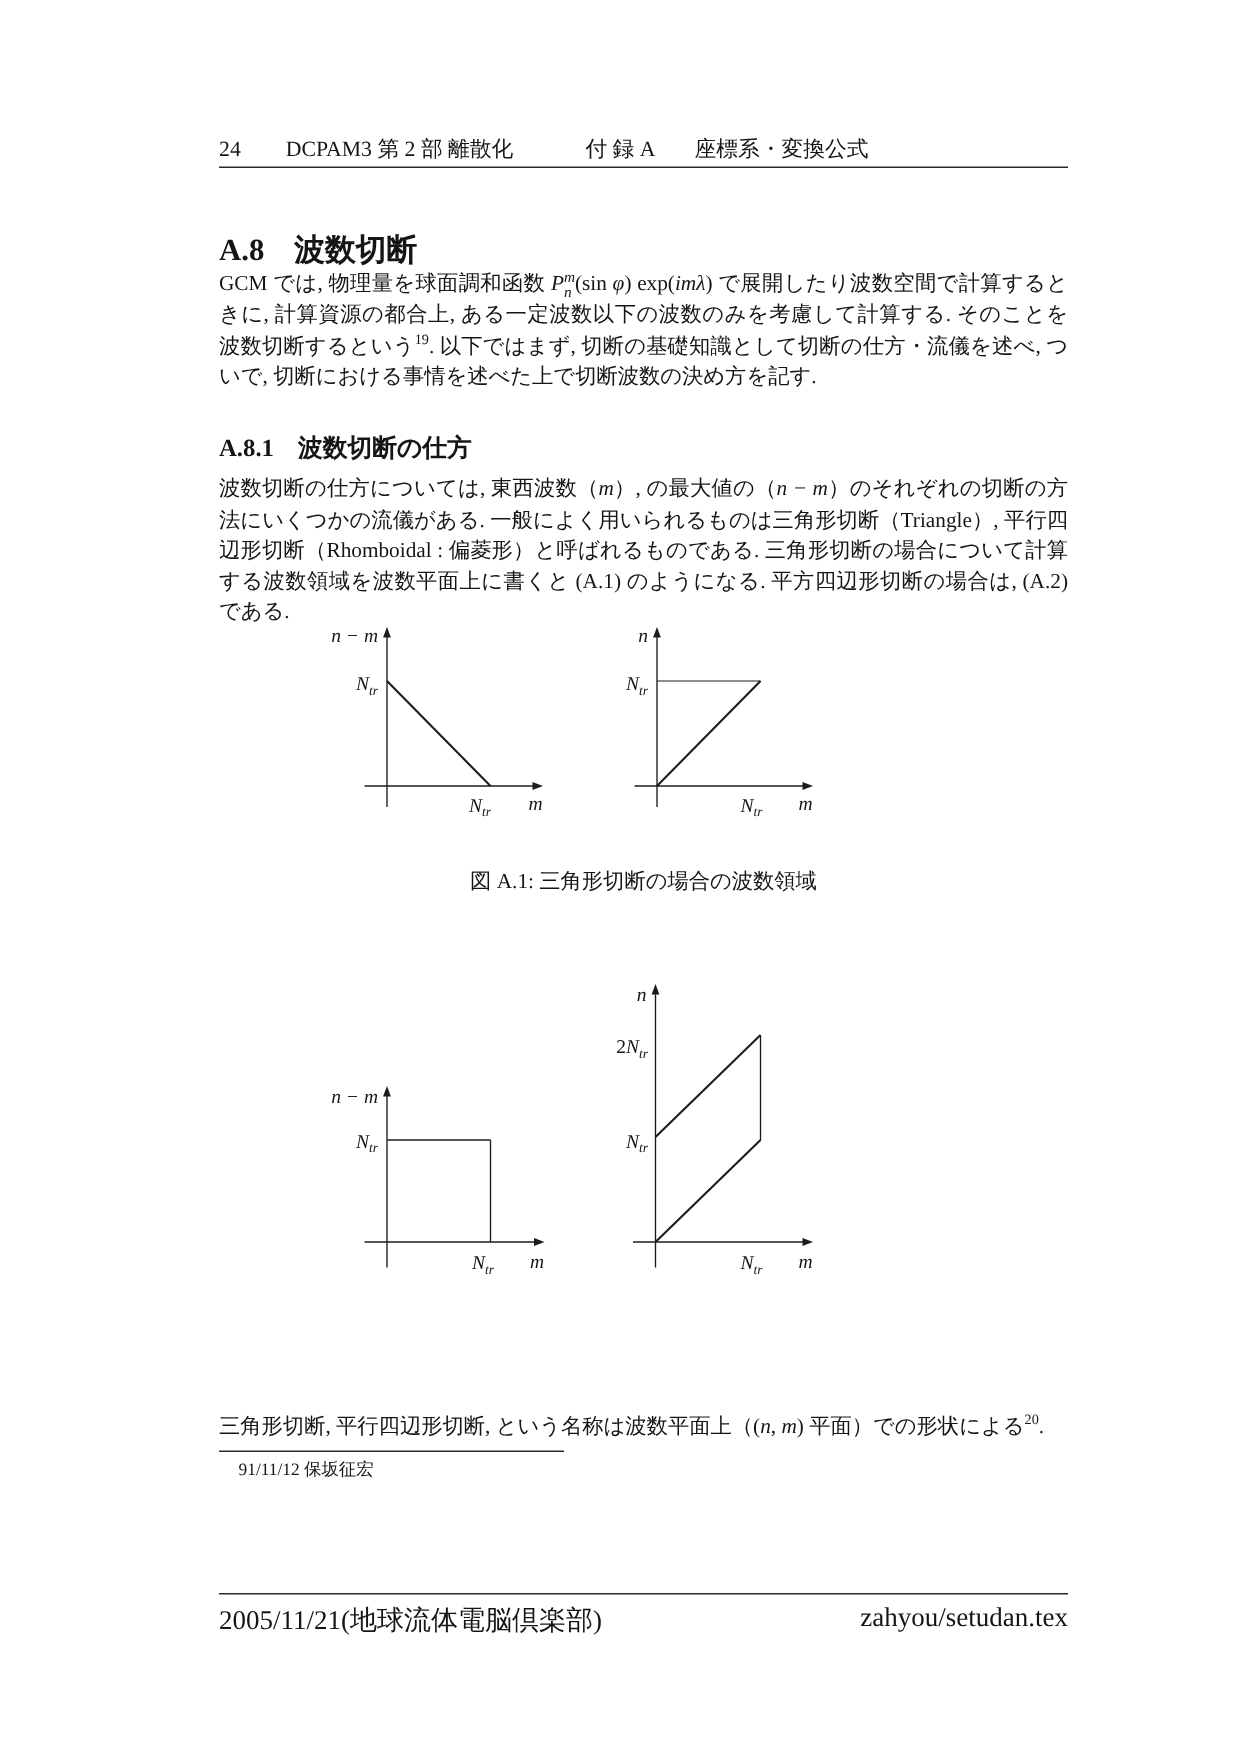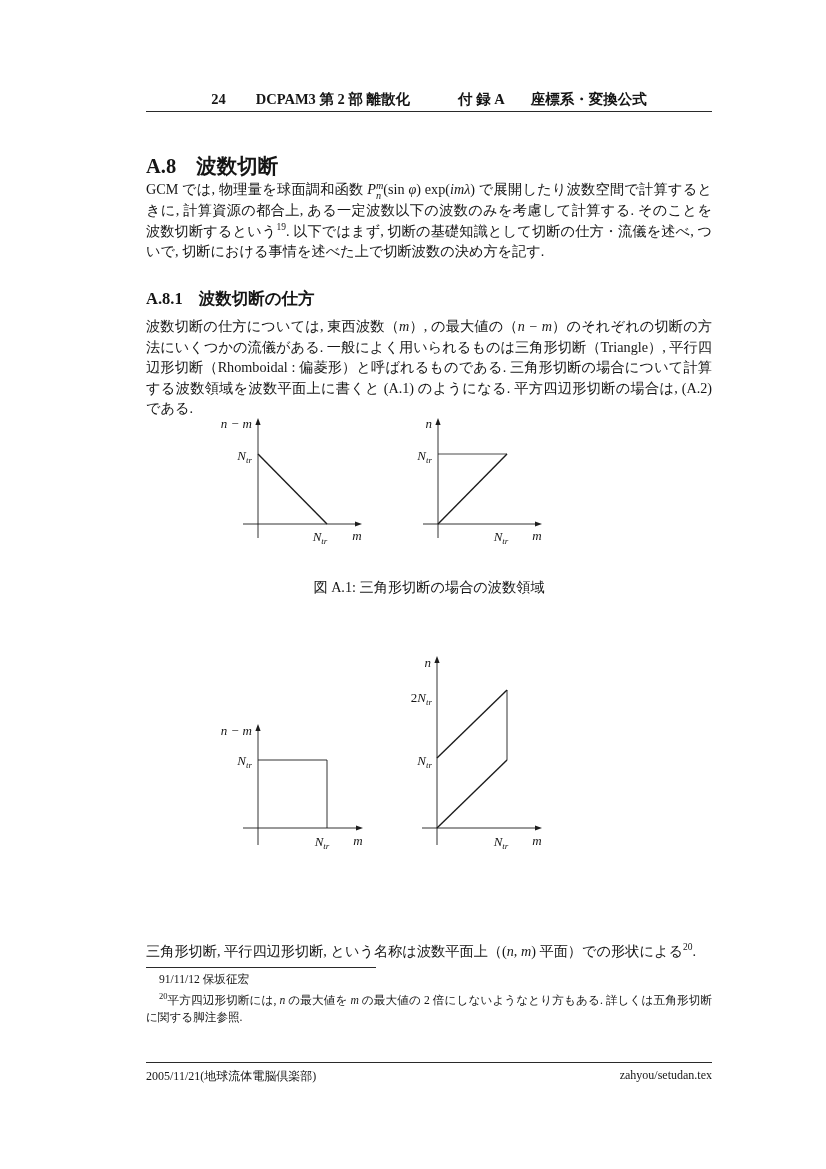--- a/index.html
+++ b/index.html
@@ -5,21 +5,21 @@
   html,body{margin:0;padding:0;background:#ffffff;}
   .page{
     position:relative;width:826px;height:1169px;background:#ffffff;
     color:#151515;font-family:"Liberation Serif","DejaVu Serif",serif;
     overflow:hidden;
   }
   .abs{position:absolute;}
   .content-left{left:146px;width:566px;}
   .rule{background:#2a2a2a;height:1px;}
   
-  .hdr{display:flex;justify-content:center;font-weight:bold;font-size:14.5px;}
+  .hdr{display:flex;justify-content:flex-start;font-weight:normal;font-size:14.5px;}
   .hdr .pgnum{margin-right:30px;}
   .hdr .rlabel{margin-right:26px;margin-left:48px;}
   
   .sec-h{font-size:20.5px;font-weight:bold;}
   .sec-h .num{margin-right:20px;}
   .subsec-h{font-size:16.5px;font-weight:bold;}
   .subsec-h .num{margin-right:16px;}
   
   .para{margin:0;font-size:14.2px;line-height:20.6px;text-align:justify;
         text-justify:inter-ideograph;}
@@ -35,21 +35,21 @@
                font-style:italic;font-size:13px;fill:#151515;}
   .figsvg .sub{font-size:9px;}
   .figsvg .rm{font-style:normal;}
   .figsvg line{stroke:#1c1c1c;}
   .figsvg polygon{fill:#1c1c1c;stroke:none;}
   
   .footnotes{font-size:11.6px;line-height:17px;text-align:justify;}
   .footnotes p{margin:0;text-indent:13px;}
   .footnotes sup{font-size:8.5px;}
   
-  .ftr{display:flex;justify-content:space-between;font-size:12px;}
+  .ftr{display:flex;justify-content:space-between;font-size:18px;}
 </style>
 </head>
 <body>
 
 <div class="page">
 
   <div class="abs content-left hdr" style="top:90px;">
     <div>
       <span class="pgnum">24</span><span>DCPAM3 第 2 部 離散化</span>
     </div>
@@ -132,21 +132,20 @@
     </g>
   </svg>
 
 
   <p class="abs content-left para" style="top:941px;"><span>三角形切断, 平行四辺形切断, という名称は波数平面上（(</span><span class="it">n, m</span><span>) 平面）での形状による</span><sup class="fnref">20</sup><span>.</span></p>
 
   <div class="abs rule" style="left:146px;top:967px;width:230px;"></div>
 
   <div class="abs content-left footnotes" style="top:971px;">
     <p>91/11/12 保坂征宏</p>
-    <p><sup>20</sup><span>平方四辺形切断には, </span><span class="it">n</span><span> の最大値を </span><span class="it">m</span><span> の最大値の 2 倍にしないようなとり方もある. 詳しくは五角形切断に関する脚注参照.</span></p>
   </div>
 
   <div class="abs content-left rule" style="top:1062px;"></div>
   <div class="abs content-left ftr" style="top:1068px;">
     <span>2005/11/21(地球流体電脳倶楽部)</span>
     <span>zahyou/setudan.tex</span>
   </div>
 
 </div>
 

